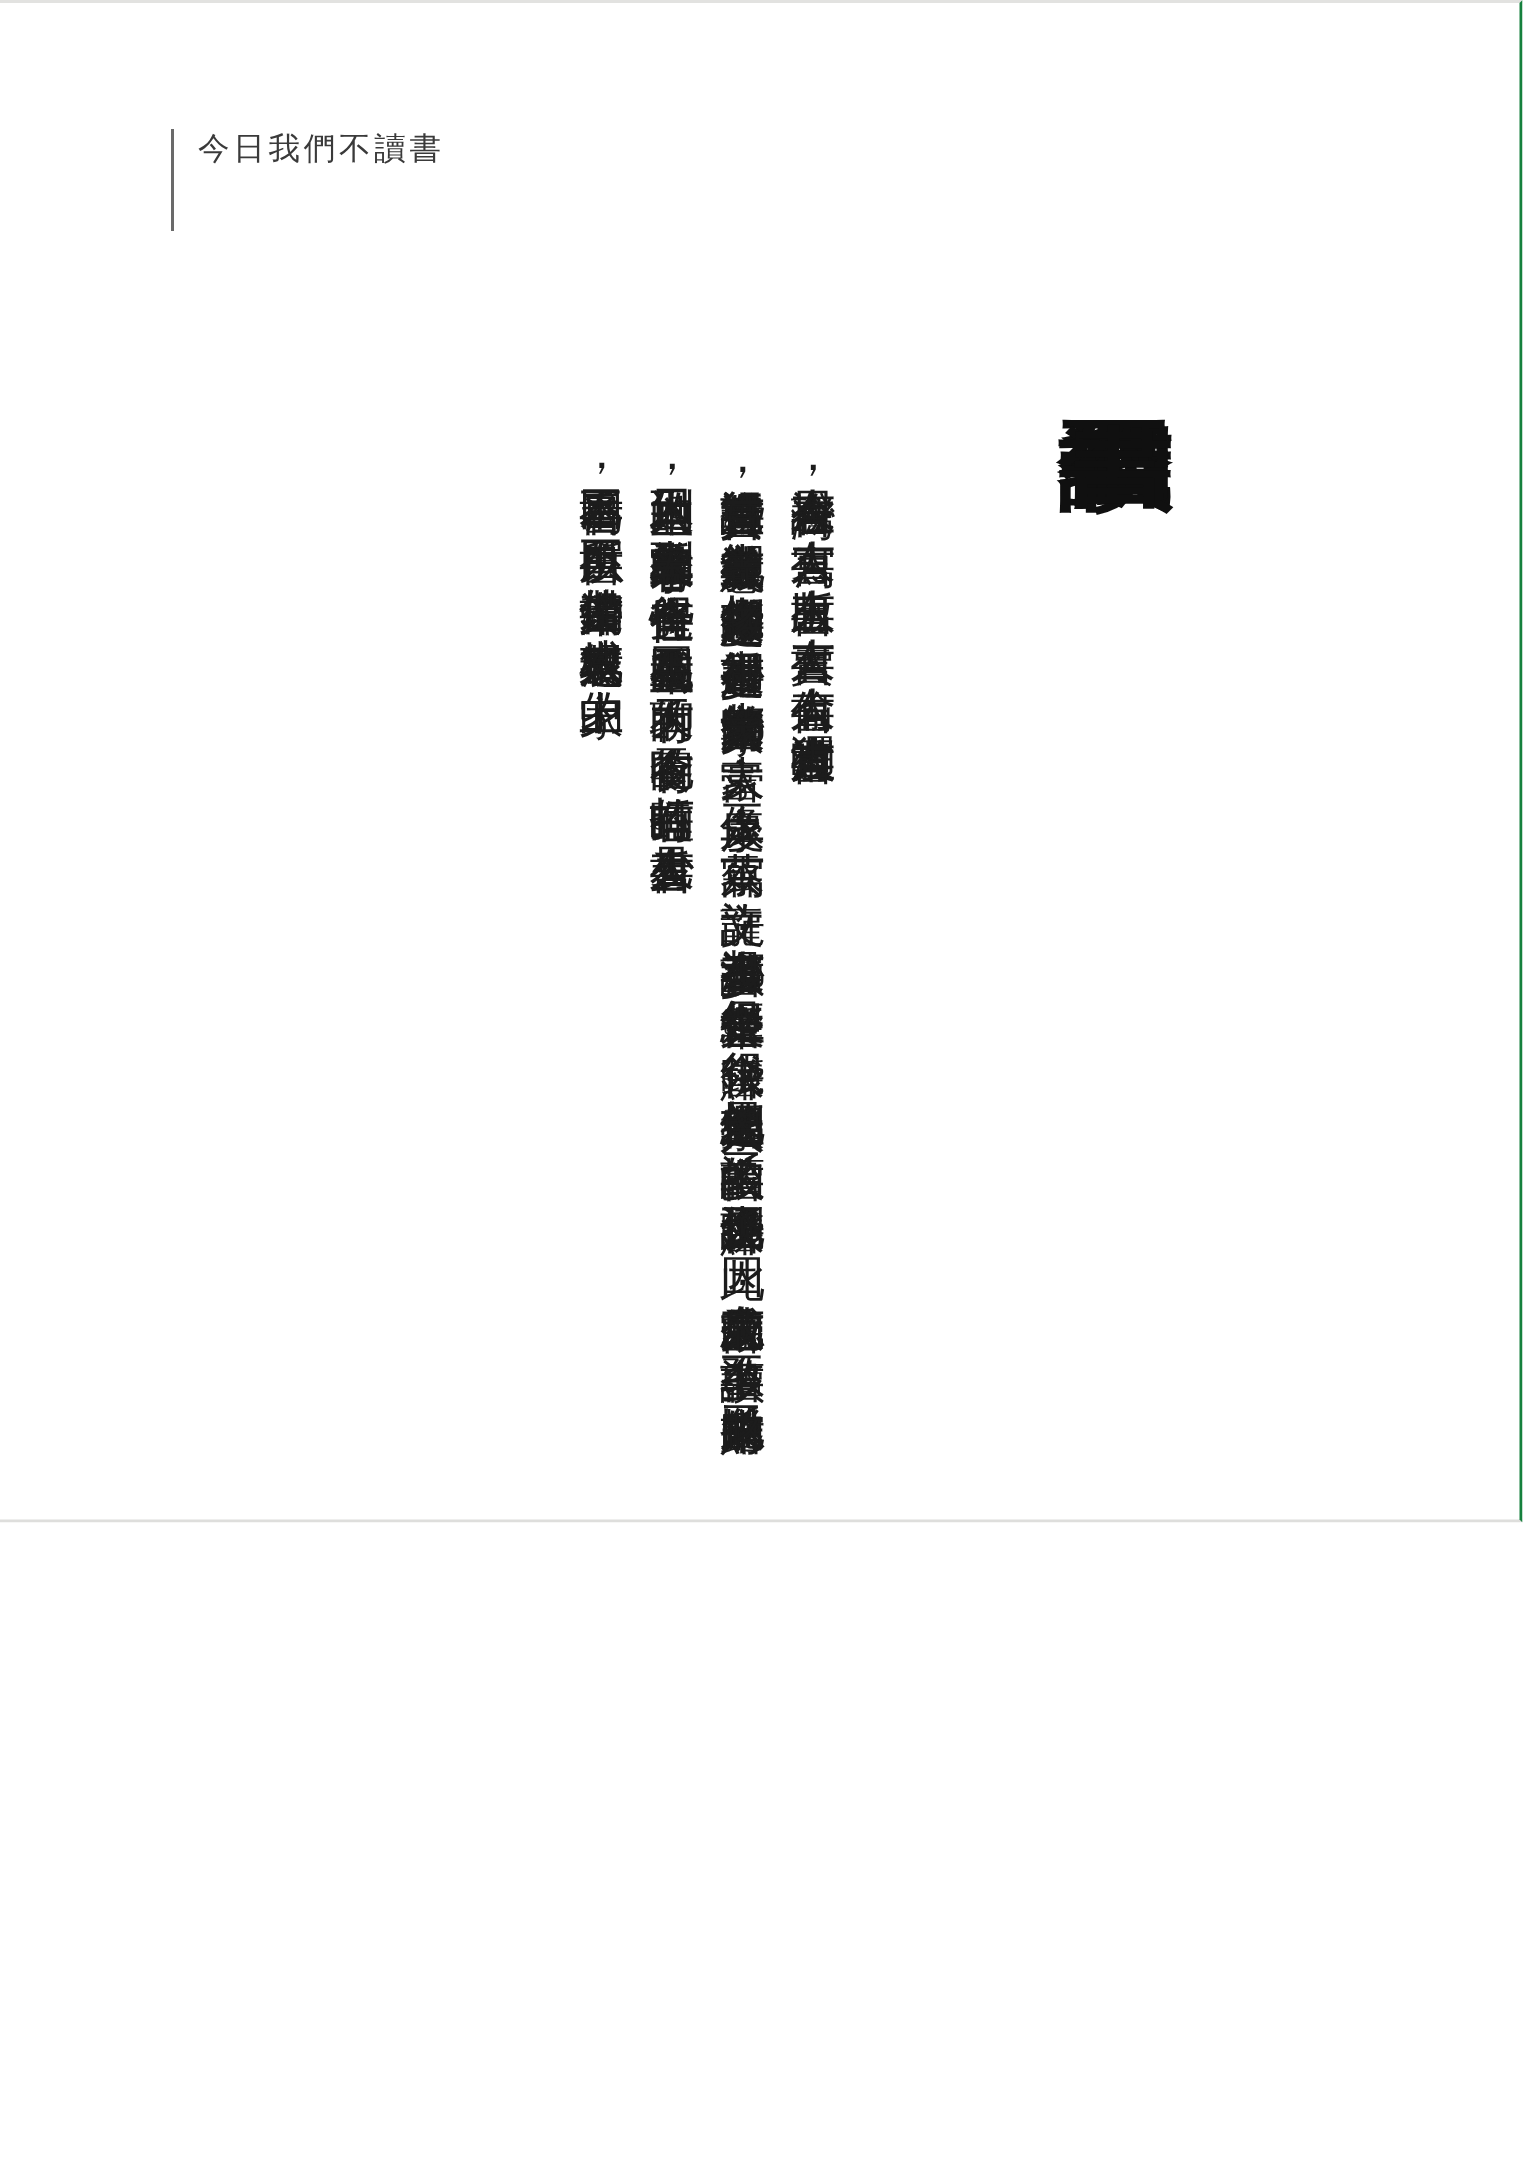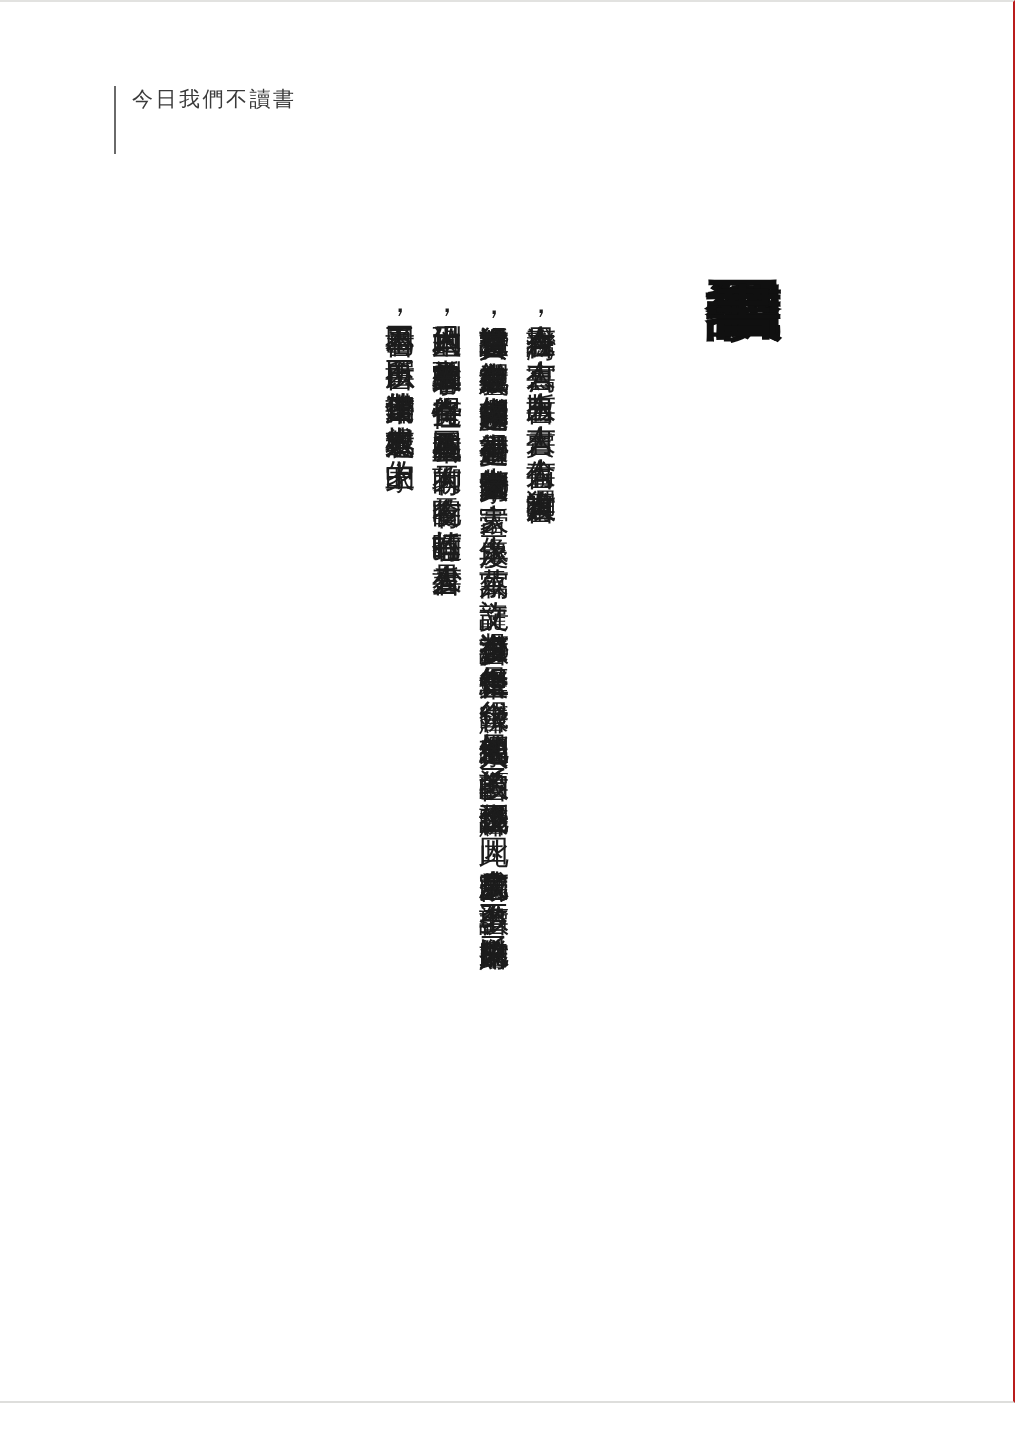--- a/index.html
+++ b/index.html
@@ -3,25 +3,25 @@
 <meta charset="utf-8">
 <style>
   * { margin: 0; padding: 0; box-sizing: border-box; }
   html, body { background: #ffffff; }
   body {
     font-family: "DejaVu Serif", serif;
   }
   .page {
     position: relative;
     width: 1015px;
-    height: 1403px;
+    height: 1015px;
     background: #ffffff;
     overflow: hidden;
     border-top: 2px solid #e2e2e0;
-    border-right: 2px solid #b91c1c;
+    border-right: 2px solid #15803d;
     border-bottom: 2px solid #dededc;
   }
 
   
   .running-head {
     position: absolute;
     top: 84px;
     left: 114px;
     display: flex;
     align-items: flex-start;

